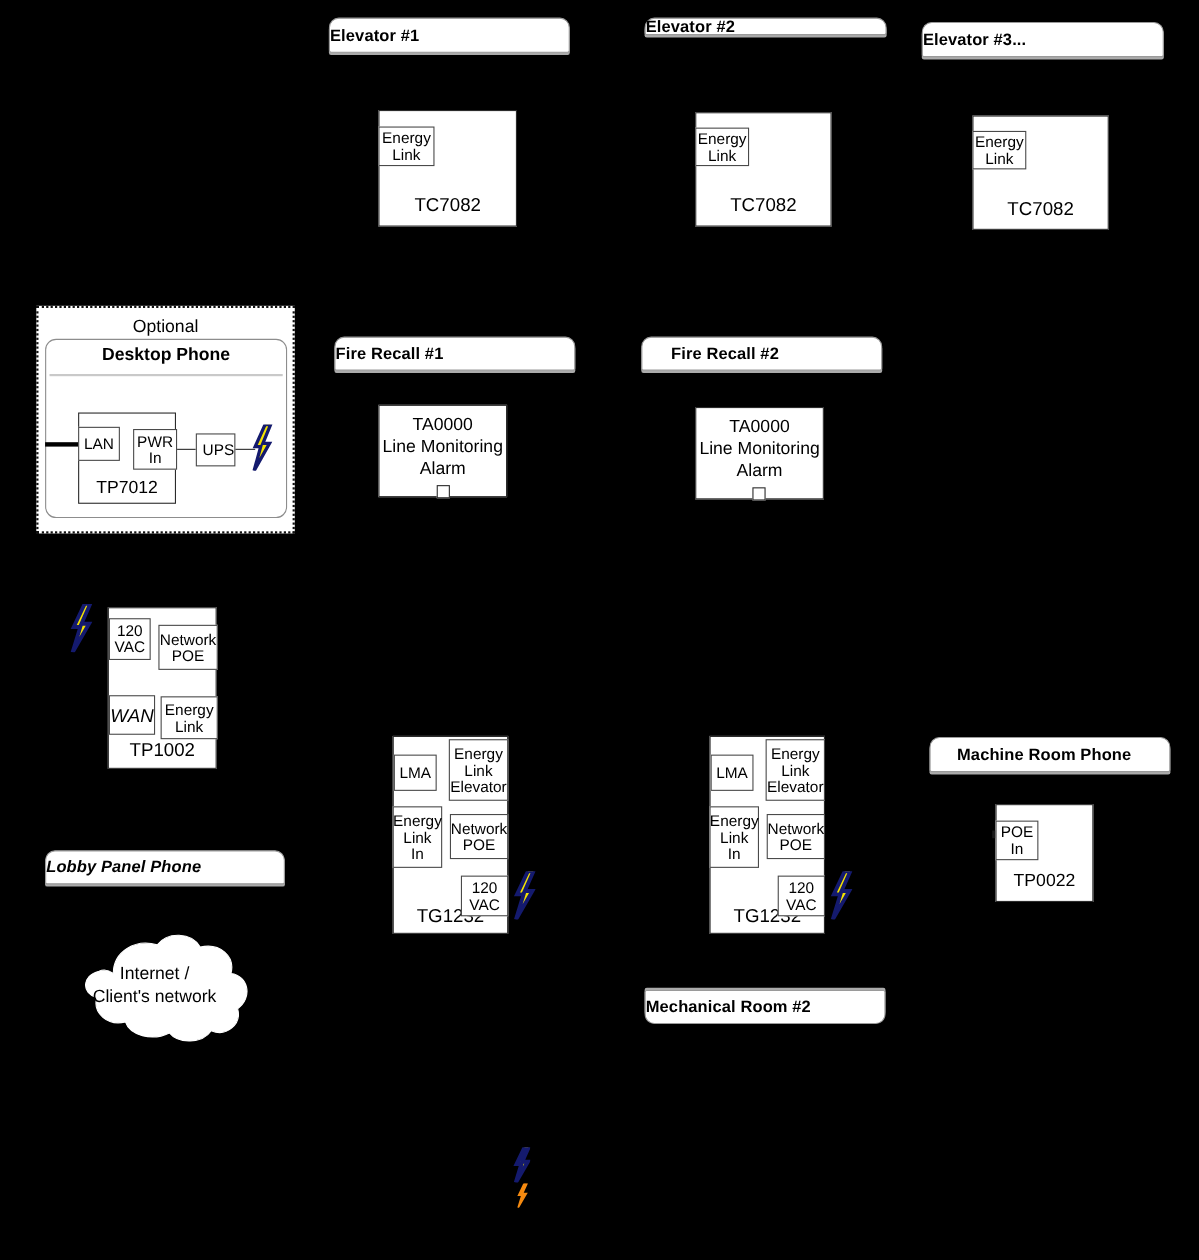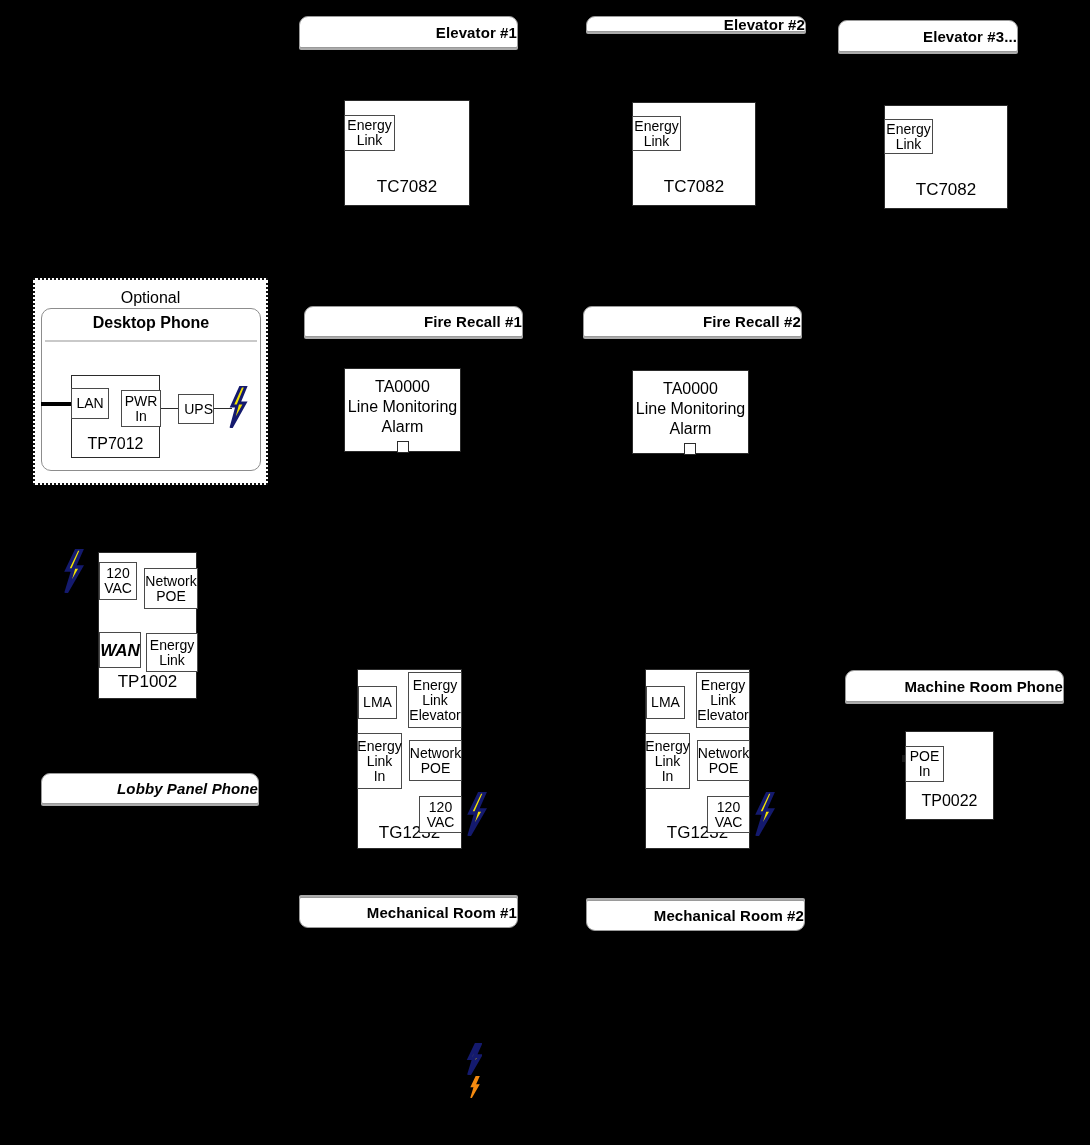--- a/index.html
+++ b/index.html
@@ -22,21 +22,21 @@
     height: 1145px;
     background: #000000;
   }
   
   .grp-label {
     position: absolute;
     background: #ffffff;
     border: 1px solid #9a9a9a;
     display: flex;
     align-items: center;
-    justify-content: flex-end;
+    justify-content: flex-start;
     font-weight: bold;
     font-size: 15px;
     color: #000000;
     box-sizing: border-box;
     letter-spacing: 0.1px;
   }
   .grp-label.top {
     border-radius: 9px 9px 2px 2px;
     box-shadow: 0 2px 0 rgba(190,190,190,0.9);
   }
@@ -77,21 +77,21 @@
     box-sizing: border-box;
     display: flex;
     align-items: center;
     justify-content: center;
     text-align: center;
     font-size: 14px;
     line-height: 15px;
     color: #000000;
     white-space: pre-line;
   }
-  .port.italic { font-style: italic; font-weight: bold; font-size: 17px; }
+  .port.italic { font-style: italic; font-weight: normal; font-size: 17px; }
   
   .optional-wrap {
     position: absolute;
     background: #ffffff;
     border: 2px dotted #111111;
     box-sizing: border-box;
   }
   .optional-cap {
     position: absolute;
     left: 0; width: 100%;
@@ -161,21 +161,21 @@
   </div>
 
   <div class="dev-box" style="left:632px; top:102px; width:124px; height:104px;">
     <div class="dev-name" style="top:74px;">TC7082</div>
   </div>
   <div class="port" style="left:632px; top:116px; width:49px; height:35px;">
     <span>Energy
 Link</span>
   </div>
 
-  <div class="grp-label top" style="left:838px; top:20px; width:180px; height:32px;">
+  <div class="grp-label top" style="left:838px; top:20px; width:220px; height:32px;">
     <span>Elevator #3...</span>
   </div>
 
   <div class="dev-box" style="left:884px; top:105px; width:124px; height:104px;">
     <div class="dev-name" style="top:74px;">TC7082</div>
   </div>
   <div class="port" style="left:884px; top:119px; width:49px; height:35px;">
     <span>Energy
 Link</span>
   </div>
@@ -261,20 +261,31 @@
   </div>
   <div class="port" style="left:146px; top:633px; width:52px; height:39px;">
     <span>Energy
 Link</span>
   </div>
 
   <div class="grp-label top" style="left:41px; top:773px; width:218px; height:31px;font-style:italic;">
     <span>Lobby Panel Phone</span>
   </div>
 
+  <div class="cloud" style="left:48px; top:845px; width:185px; height:108px;">
+    <svg width="185" height="108" viewBox="0 0 185 108">
+      <path d="M55,40 C55,20 75,8 95,14 C104,2 126,2 134,16
+               C152,12 166,24 162,40 C178,42 182,62 168,72
+               C172,86 158,98 144,92 C136,104 114,104 106,94
+               C90,102 70,96 66,84 C50,88 36,76 40,62
+               C26,58 26,42 42,38 C46,36 51,37 55,40 Z" fill="#ffffff" stroke="#ffffff" stroke-width="1"></path>
+    </svg>
+    <div class="cloud-text" style="top:30px; white-space:pre-line;">Internet /
+Client's network</div>
+  </div>
 
   <div class="dev-box" style="left:357px; top:669px; width:105px; height:180px;">
     <div class="dev-name" style="top:153px;">TG1232</div>
   </div>
   <div class="port" style="left:358px; top:686px; width:39px; height:33px;">
     <span>LMA</span>
   </div>
   <div class="port" style="left:408px; top:672px; width:54px; height:56px;">
     <span>Energy
 Link
@@ -322,36 +333,33 @@
   <div class="port" style="left:707px; top:796px; width:43px; height:37px;">
     <span>120
 VAC</span>
   </div>
   <div class="bolt" style="left:753px; top:792px; width:22px; height:44px;">
     <svg width="22" height="44" viewBox="0 0 22 44">
       <polygon points="15,0 5,21 11,21 4,44 19,18 12,18 20,0" fill="#f5e400" stroke="#141a6e" stroke-width="3.5"></polygon>
     </svg>
   </div>
 
-  <div class="grp-label top" style="left:845px; top:670px; width:219px; height:32px;">
+  <div class="grp-label top" style="left:845px; top:670px; width:219px; height:32px;padding-left:24px;">
     <span>Machine Room Phone</span>
   </div>
 
   <div class="dev-box" style="left:905px; top:731px; width:89px; height:89px;">
     <div class="dev-name" style="top:60px; font-size:16px;">TP0022</div>
   </div>
   <div class="stub" style="left:902px; top:755px; width:7px; height:7px;"></div>
   <div class="port" style="left:905px; top:746px; width:39px; height:36px;">
     <span>POE
 In</span>
   </div>
 
-  <div class="grp-label bottom" style="left:299px; top:897px; width:219px; height:31px;">
-    <span>Mechanical Room #1</span>
-  </div>
   <div class="grp-label bottom" style="left:586px; top:900px; width:219px; height:31px;">
     <span>Mechanical Room #2</span>
   </div>
 
   <div class="bolt" style="left:466px; top:1043px; width:16px; height:32px;">
     <svg width="16" height="32" viewBox="0 0 22 44">
       <polygon points="15,0 5,21 11,21 4,44 19,18 12,18 20,0" fill="#f5e400" stroke="#141a6e" stroke-width="5"></polygon>
     </svg>
   </div>
   <div class="bolt" style="left:469px; top:1076px; width:11px; height:22px;">

